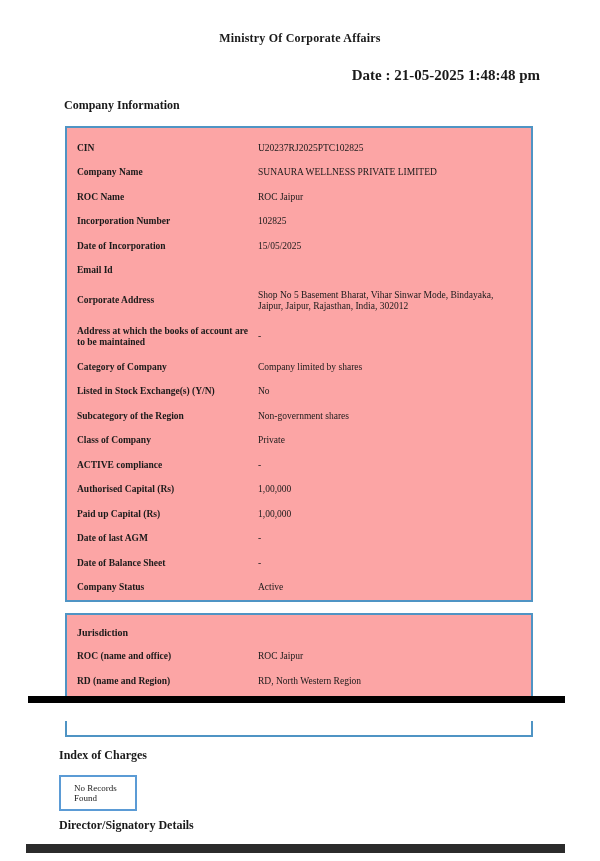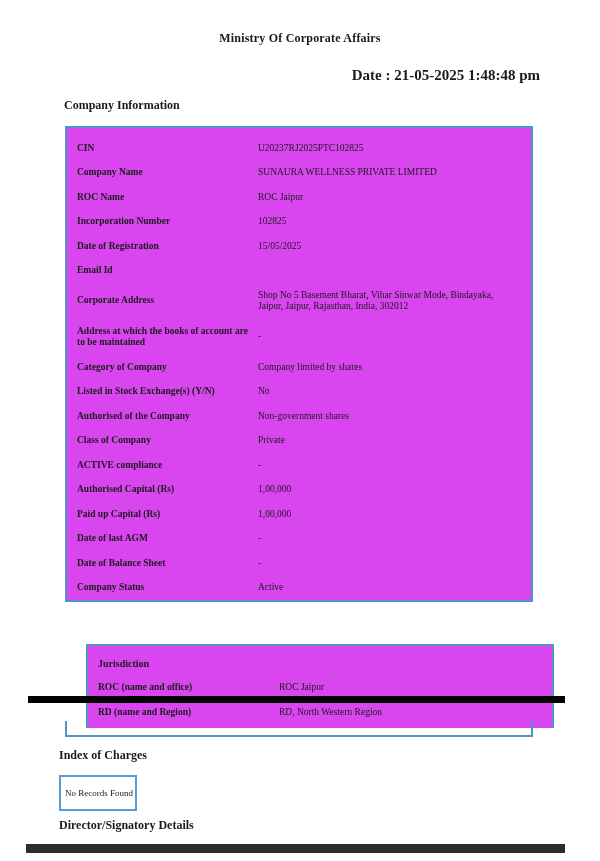--- a/index.html
+++ b/index.html
@@ -35,24 +35,24 @@
   }
   .ci-heading  { left: 64px; top: 98px; }
   .ioc-heading { left: 59px; top: 748px; }
   .dsd-heading { left: 59px; top: 818px; }
 
   .box {
     position: absolute;
     left: 65px;
     width: 468px;
     border: 2px solid var(--box-border, #4f94c4);
-    background: #d946ef;
+    background: #fca5a5;
   }
   .main-box { top: 126px; height: 476px; padding: 8px 0; }
-  .juris-box { top: 644px; height: 84px; border-bottom: none; padding-top: 5px; overflow: hidden; margin-left: 21px; }
+  .juris-box { top: 613px; height: 84px; border-bottom: none; padding-top: 5px; overflow: hidden; }
   .juris-box-bottom {
     position: absolute;
     left: 65px; top: 721px;
     width: 468px; height: 16px;
     border: 2px solid var(--box-border, #4f94c4);
     border-top: none;
   }
   .row {
     display: flex;
     align-items: center;
@@ -78,21 +78,21 @@
   }
   .no-records-box {
     position: absolute;
     left: 59px; top: 775px;
     width: 78px; height: 36px;
     border: 2px solid var(--small-box-border, #5b9bd5);
     display: flex;
     align-items: center;
     font-size: 9px;
     line-height: 10px;
-    padding-left: 4px;
+    padding-left: 13px;
     background: #ffffff;
   }
   .bottom-bar {
     position: absolute;
     left: 26px; top: 844px;
     width: 539px; height: 9px;
     background: var(--bottom-bar, #2b2b2b);
   }
 </style>
 </head>
@@ -116,21 +116,21 @@
     </div>
     <div class="row">
       <div class="lbl">ROC Name</div>
       <div class="val">ROC Jaipur</div>
     </div>
     <div class="row">
       <div class="lbl">Incorporation Number</div>
       <div class="val">102825</div>
     </div>
     <div class="row">
-      <div class="lbl">Date of Registration</div>
+      <div class="lbl">Date of Incorporation</div>
       <div class="val">15/05/2025</div>
     </div>
     <div class="row">
       <div class="lbl">Email Id</div>
     </div>
     <div class="row">
       <div class="lbl">Corporate Address</div>
       <div class="val">Shop No 5 Basement Bharat, Vihar Sinwar Mode, Bindayaka, Jaipur, Jaipur, Rajasthan, India, 302012</div>
     </div>
     <div class="row">
@@ -139,21 +139,21 @@
     </div>
     <div class="row">
       <div class="lbl">Category of Company</div>
       <div class="val">Company limited by shares</div>
     </div>
     <div class="row">
       <div class="lbl">Listed in Stock Exchange(s) (Y/N)</div>
       <div class="val">No</div>
     </div>
     <div class="row">
-      <div class="lbl">Authorised of the Company</div>
+      <div class="lbl">Subcategory of the Region</div>
       <div class="val">Non-government shares</div>
     </div>
     <div class="row">
       <div class="lbl">Class of Company</div>
       <div class="val">Private</div>
     </div>
     <div class="row">
       <div class="lbl">ACTIVE compliance</div>
       <div class="val">-</div>
     </div>

